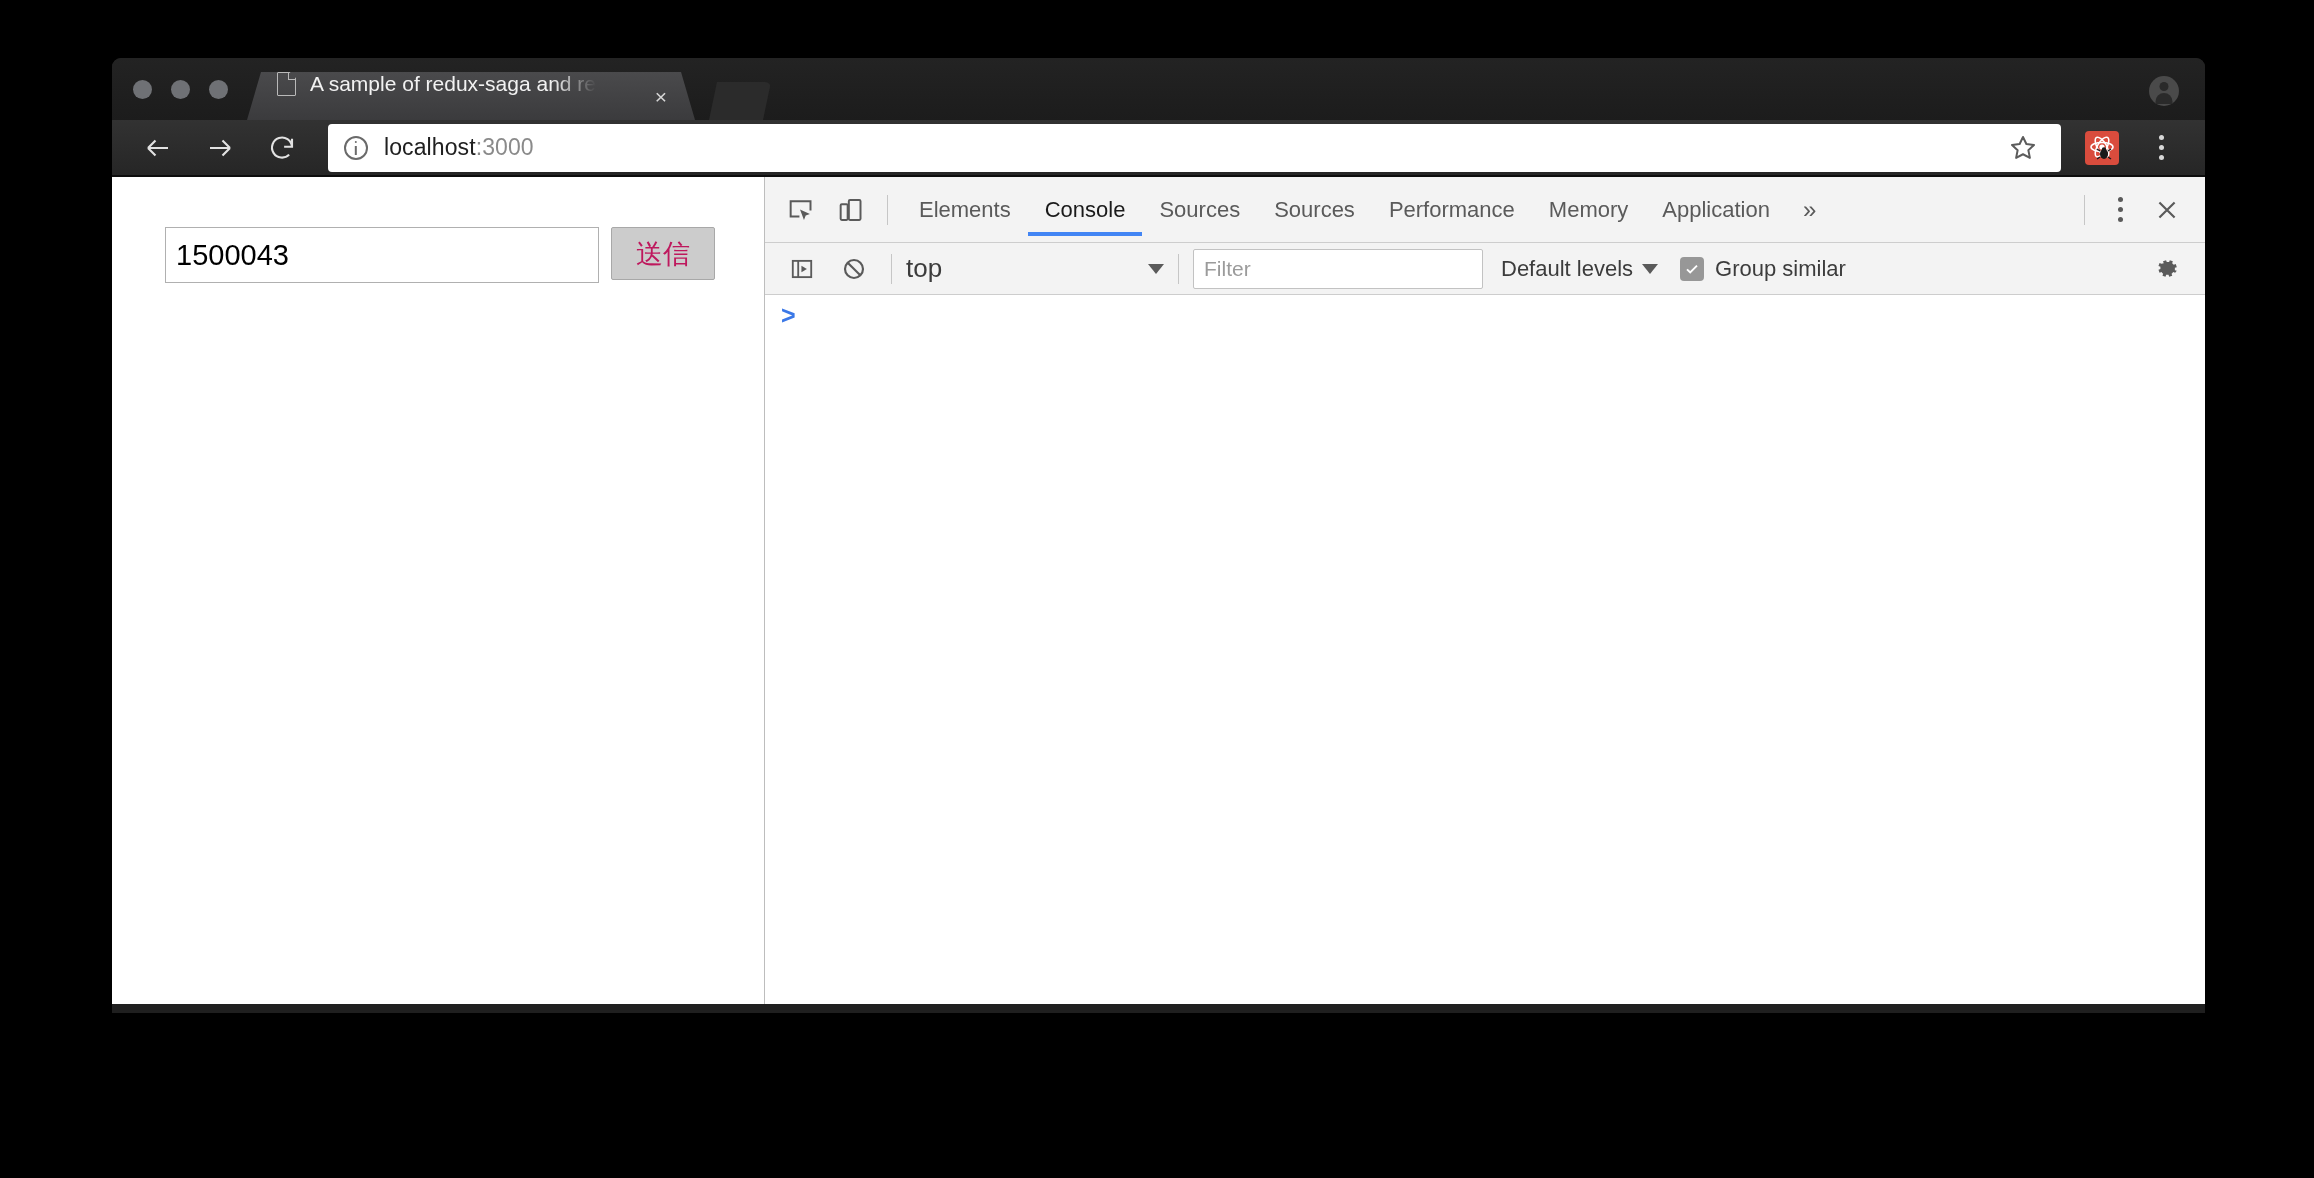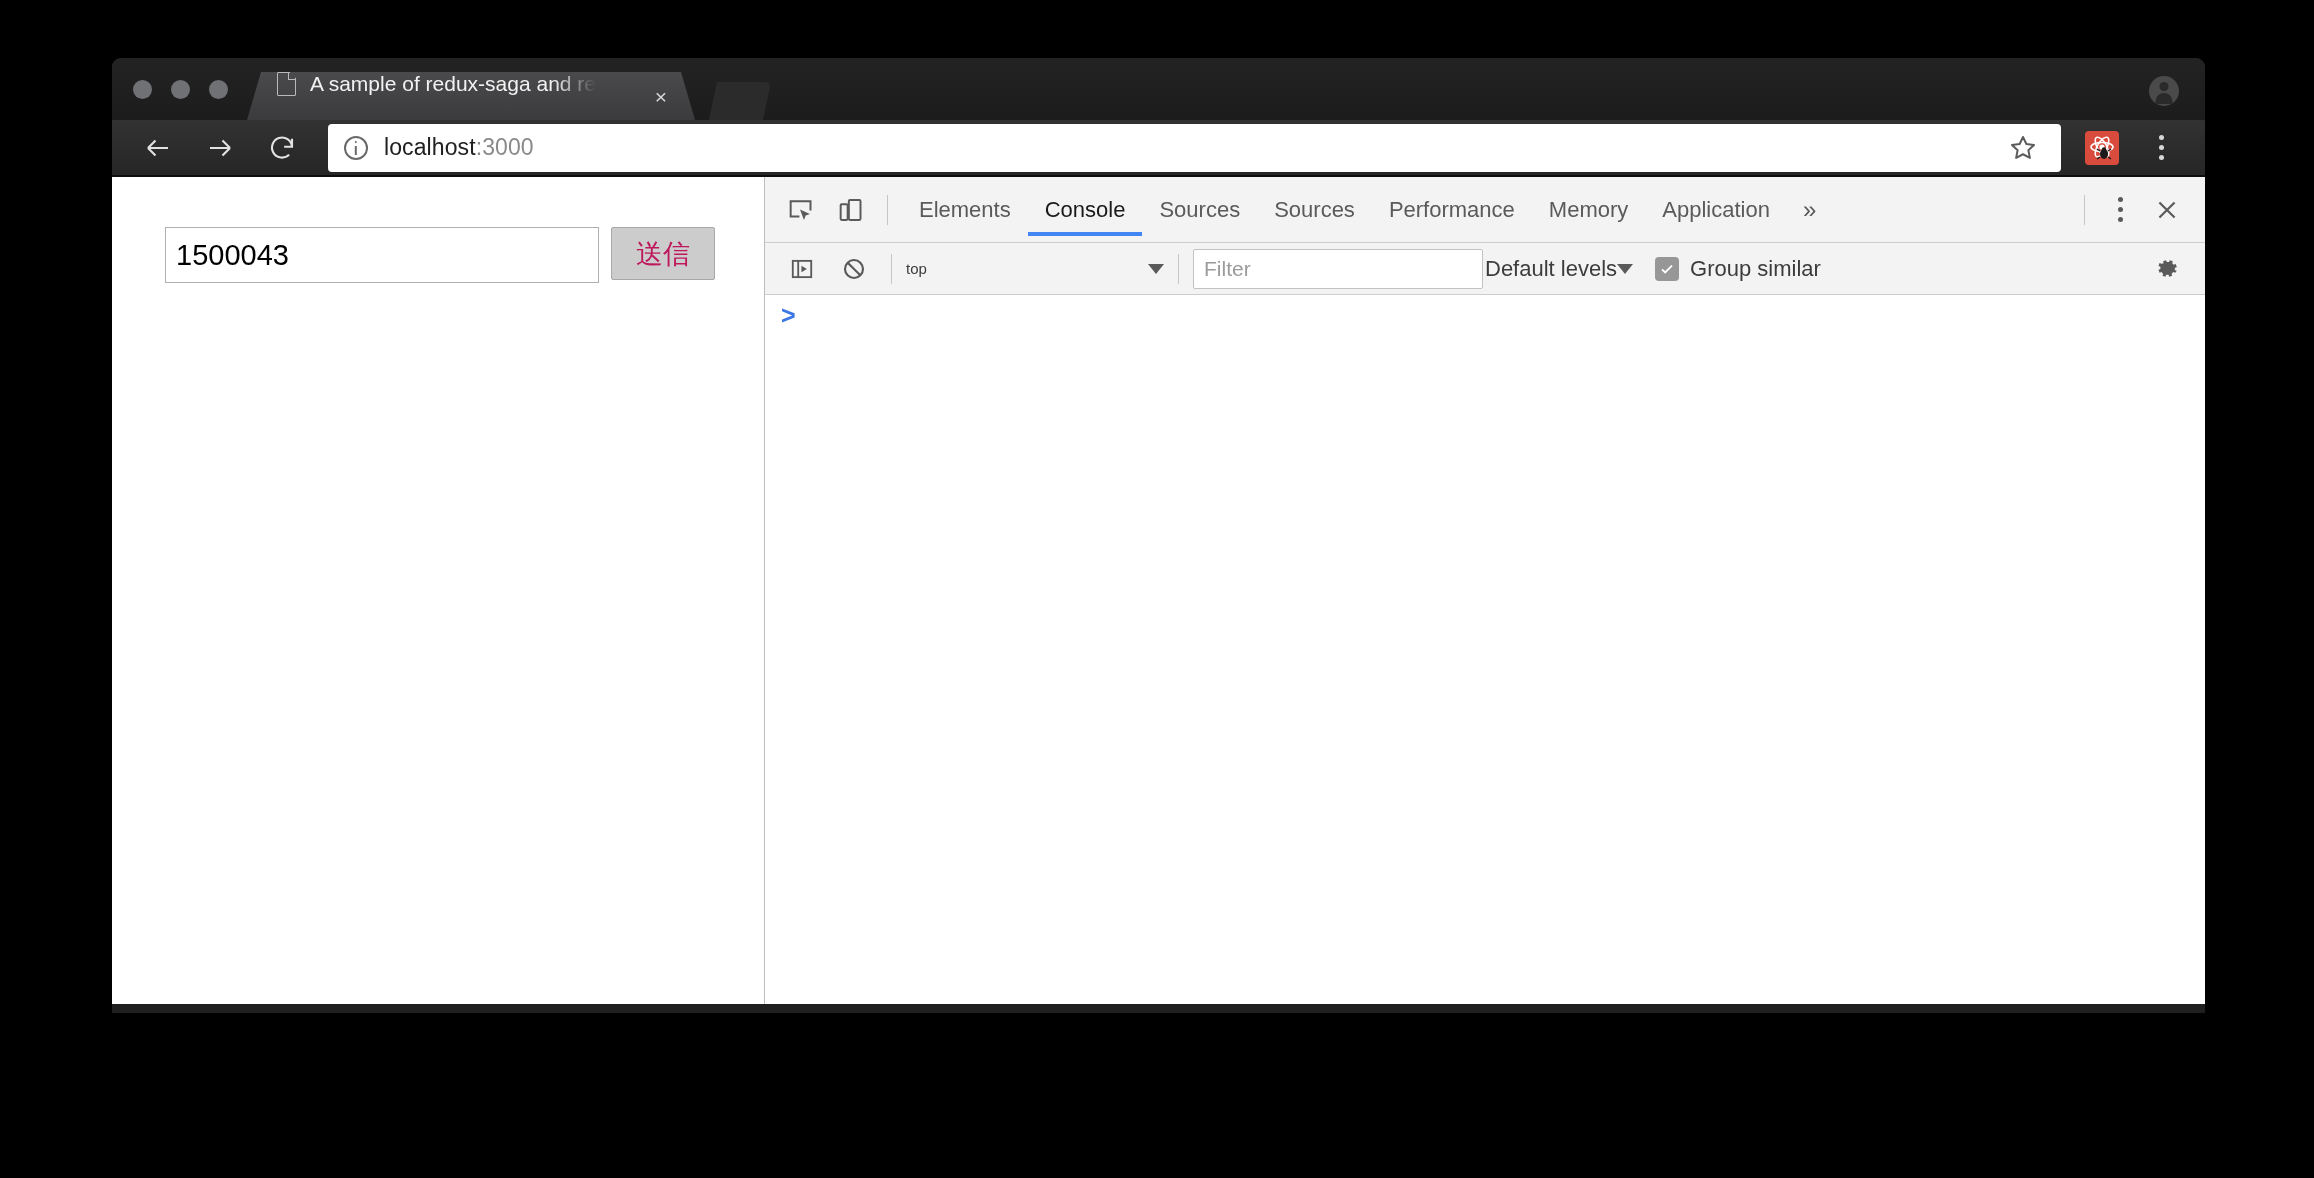--- a/index.html
+++ b/index.html
@@ -386,21 +386,21 @@
   #console-clear { margin-left: 6px; }
   #context-select {
     display: flex;
     align-items: center;
     width: 258px;
     height: 40px;
     cursor: pointer;
     flex: 0 0 auto;
   }
   #context-label {
-    font-size: 15px;
+    font-size: 26px;
     color: #3c3c3c;
     flex: 1 1 auto;
   }
   .caret-down {
     width: 0; height: 0;
     border-left: 8px solid transparent;
     border-right: 8px solid transparent;
     border-top: 10px solid #5a5a5a;
     flex: 0 0 auto;
   }
@@ -414,21 +414,22 @@
     font-family: "Liberation Sans", sans-serif;
     color: #3c3c3c;
     background: #fff;
     outline: none;
     flex: 0 0 auto;
   }
   #filter-input::placeholder { color: #9b9b9b; }
   #levels-select {
     display: flex;
     align-items: center;
-    margin-left: 2px;
+    gap: 9px;
+    margin-left: 18px;
     cursor: pointer;
     flex: 0 0 auto;
     text-align: right;
   }
   #levels-label { font-size: 22px; color: #3c3c3c; white-space: nowrap; }
   #group-similar {
     display: flex;
     align-items: center;
     gap: 11px;
     margin-left: 22px;

